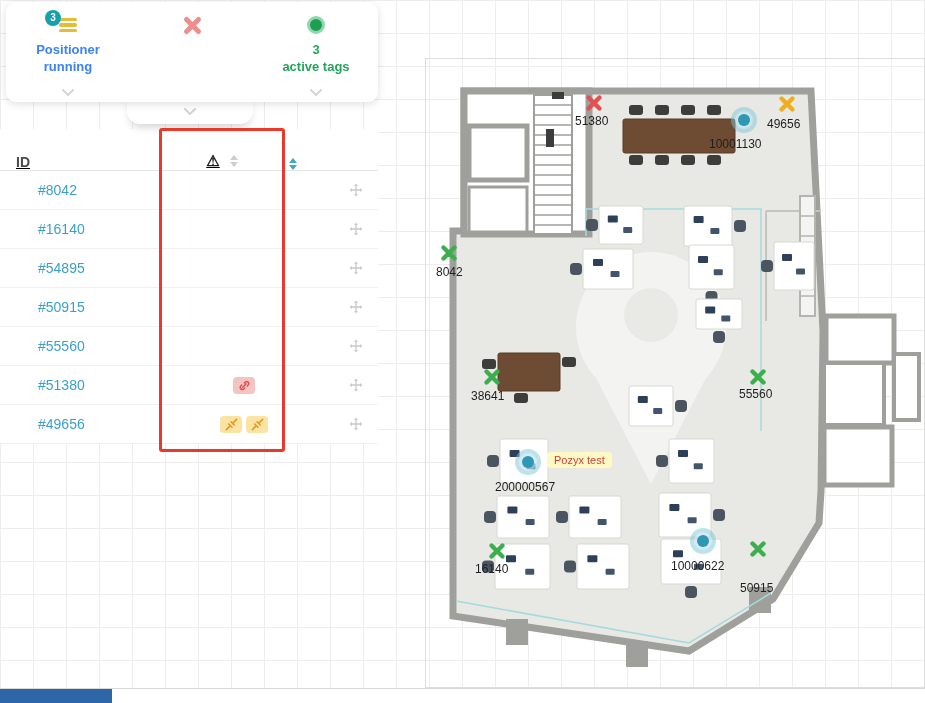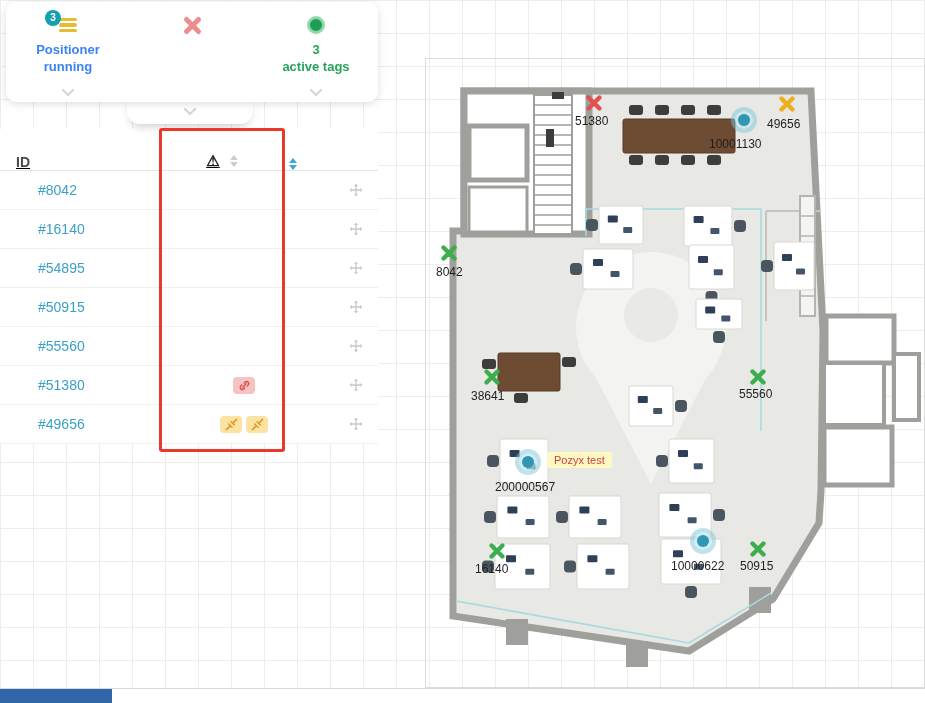--- a/index.html
+++ b/index.html
@@ -421,21 +421,21 @@
         <path d="M3.5 3.5 L14.5 14.5 M14.5 3.5 L3.5 14.5" stroke="#3cae4e" stroke-width="4.4" stroke-linecap="round"></path>
       </svg></div>
     <div class="map-label" style="left: 739px; top: 387px;">55560</div>
     <div class="anchor-marker" style="left: 497px; top: 551px;"><svg width="18" height="18" viewBox="0 0 18 18">
         <path d="M3.5 3.5 L14.5 14.5 M14.5 3.5 L3.5 14.5" stroke="#3cae4e" stroke-width="4.4" stroke-linecap="round"></path>
       </svg></div>
     <div class="map-label" style="left: 475px; top: 562px;">16140</div>
     <div class="anchor-marker" style="left: 758px; top: 549px;"><svg width="18" height="18" viewBox="0 0 18 18">
         <path d="M3.5 3.5 L14.5 14.5 M14.5 3.5 L3.5 14.5" stroke="#3cae4e" stroke-width="4.4" stroke-linecap="round"></path>
       </svg></div>
-    <div class="map-label" style="left: 740px; top: 559px;">50915</div>
+    <div class="map-label" style="left: 740px; top: 581px;">50915</div>
     <div class="tag-marker" style="left: 744px; top: 120px;">
       <div class="tag-core"></div>
     </div>
     <div class="map-label" style="left: 709px; top: 137px;">10001130</div>
     <div class="tag-marker" style="left: 528px; top: 462px;">
       <div class="tag-core"></div>
     </div>
     <div class="map-label" style="left: 495px; top: 480px;">200000567</div>
     <div class="map-chip" style="left: 547px; top: 452px; background: #fef9c3; color: rgb(207, 63, 60);">Pozyx test</div>
     <div class="tag-marker" style="left: 703px; top: 541px;">

